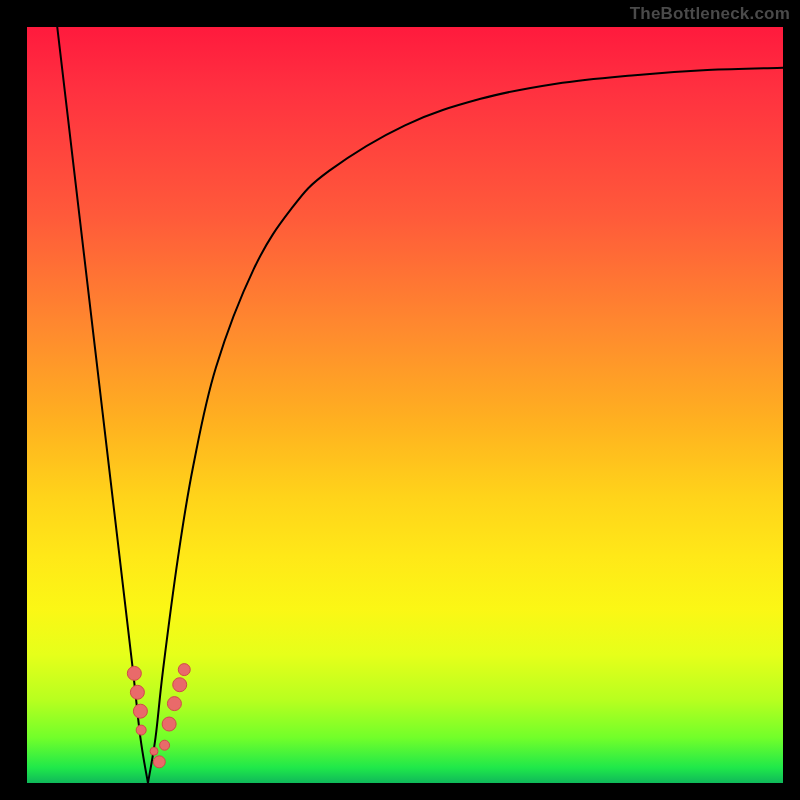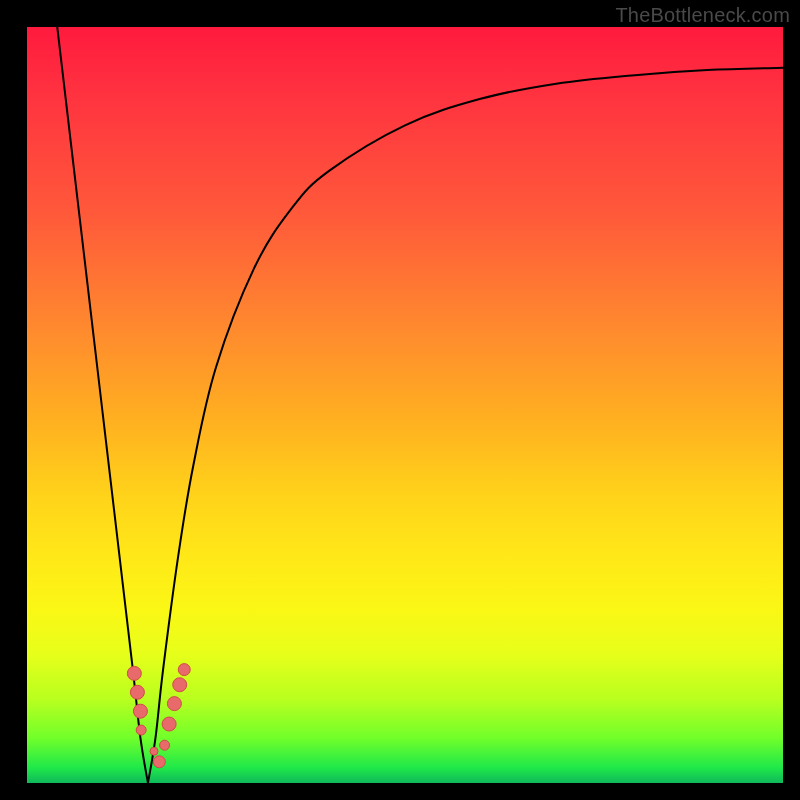--- a/index.html
+++ b/index.html
@@ -41,22 +41,22 @@
       #72ff2a 94%,
       #1fe84a 98%,
       #0fb85a 100%
     );
   }
   .watermark {
     position: absolute;
     top: 4px;
     right: 10px;
     color: #4a4a4a;
-    font-size: 20px;
-    font-weight: 400;
+    font-size: 17px;
+    font-weight: 700;
     letter-spacing: 0.2px;
     user-select: none;
   }
   svg.curves {
     position: absolute;
     left: 0;
     top: 0;
     width: 756px;
     height: 756px;
   }

